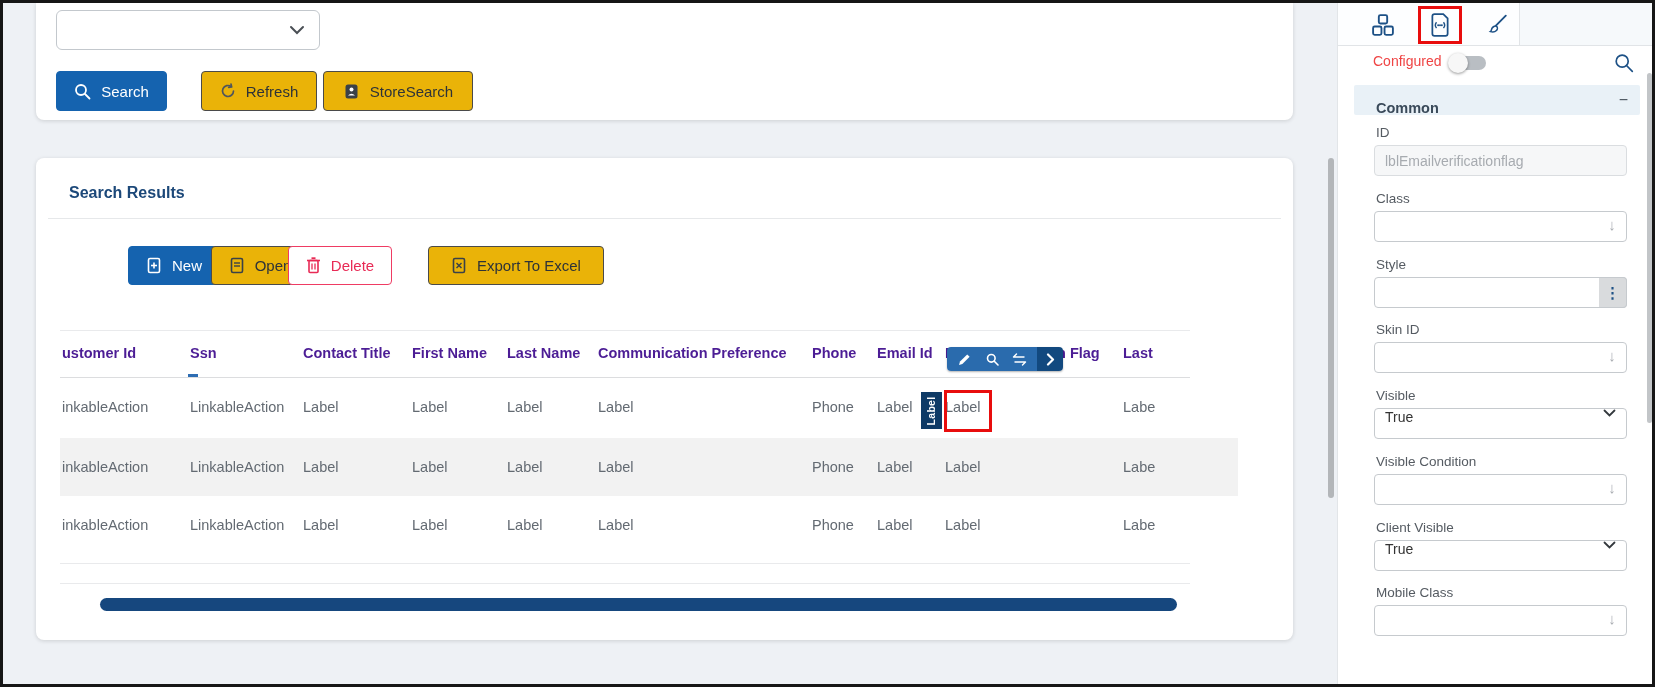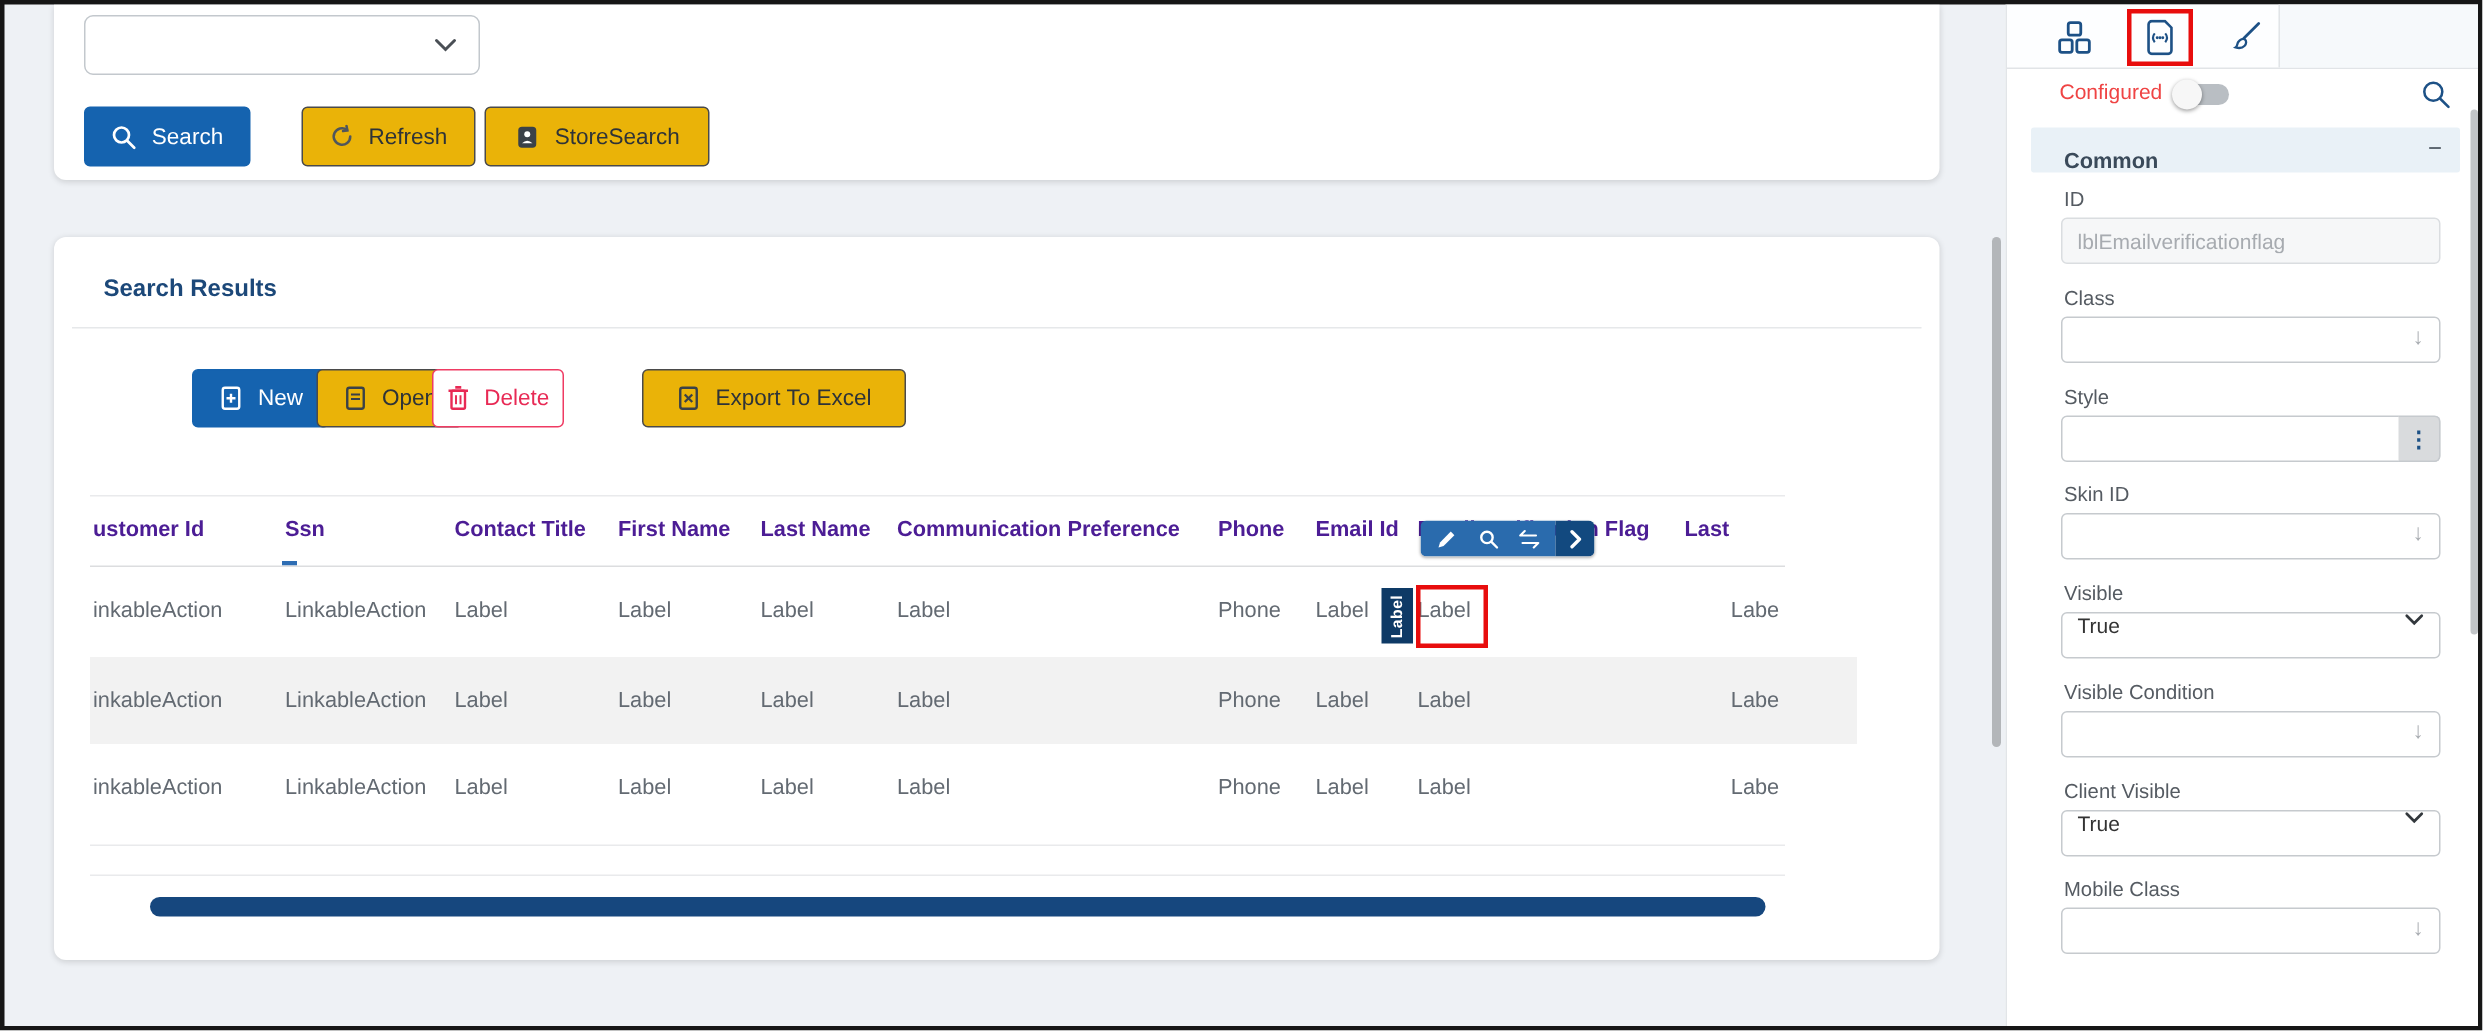--- a/index.html
+++ b/index.html
@@ -28,21 +28,21 @@
   .card-title { position:absolute; left:33px; top:26px; font-size:16px; font-weight:bold; color:#1c4879; }
   .card-divider { position:absolute; left:12px; right:12px; top:60px; height:1px; background:#e6e8ea; }
   .row-btn { top:88px; height:39px; }
 
   
   #grid { position:absolute; left:24px; top:172px; width:1180px; height:300px; overflow:hidden;
           font-size:14.5px; }
   .gline { position:absolute; left:0; width:1130px; height:1px; background:#e9eaec; }
   .hcell { position:absolute; top:0; height:47px; line-height:47px; font-weight:bold; color:#4c1d95; white-space:nowrap; }
   .trow { position:absolute; left:0; width:1180px; }
-  .tcell { position:absolute; top:0; color:#636a72; white-space:nowrap;text-align:center; }
+  .tcell { position:absolute; top:0; color:#636a72; white-space:nowrap; }
   .ssn-tick { position:absolute; left:128px; top:44px; width:10px; height:3px; background:#2e6db3; }
   .c0{left:2px}.c1{left:130px}.c2{left:243px}.c3{left:352px}.c4{left:447px}
   .c5{left:538px}.c6{left:752px}.c7{left:817px}.c8{left:885px}
   .c9{left:1063px;width:94px;overflow:hidden;}
   .hscroll { position:absolute; left:40px; top:268px; width:1077px; height:13px;
              background:#16477e; border-radius:7px; cursor:pointer; }
 
   
   #float-toolbar { position:absolute; left:944px; top:344px; width:116px; height:24px;
                    display:flex; border-radius:4px; overflow:hidden; box-shadow:0 1px 2px rgba(0,0,0,.3); }
@@ -148,21 +148,21 @@
       <span>New</span>
     </div>
     <div class="btn btn-outline row-btn" style="left:147px;width:98px;">
       <svg width="16" height="17" viewBox="0 0 16 17">
         <rect x="2.5" y="1.5" width="11" height="14" rx="1.5" fill="none" stroke="#3a4148" stroke-width="1.6"></rect>
         <line x1="5" y1="6" x2="11" y2="6" stroke="#3a4148" stroke-width="1.4"></line>
         <line x1="5" y1="9" x2="11" y2="9" stroke="#3a4148" stroke-width="1.4"></line>
       </svg>
       <span>Open</span>
     </div>
-    <div class="btn btn-danger row-btn" style="left:252px;width:88px;">
+    <div class="btn btn-danger row-btn" style="left:252px;width:104px;">
       <svg width="15" height="17" viewBox="0 0 15 17">
         <line x1="1" y1="3.5" x2="14" y2="3.5" stroke="#e82a55" stroke-width="1.6"></line>
         <rect x="3" y="3.5" width="9" height="12" rx="1" fill="none" stroke="#e82a55" stroke-width="1.6"></rect>
         <line x1="5.5" y1="1.2" x2="9.5" y2="1.2" stroke="#e82a55" stroke-width="1.8"></line>
         <line x1="6" y1="6.5" x2="6" y2="12.5" stroke="#e82a55" stroke-width="1.3"></line>
         <line x1="9" y1="6.5" x2="9" y2="12.5" stroke="#e82a55" stroke-width="1.3"></line>
       </svg>
       <span>Delete</span>
     </div>
     <div class="btn btn-outline row-btn" style="left:364px;width:176px;">

